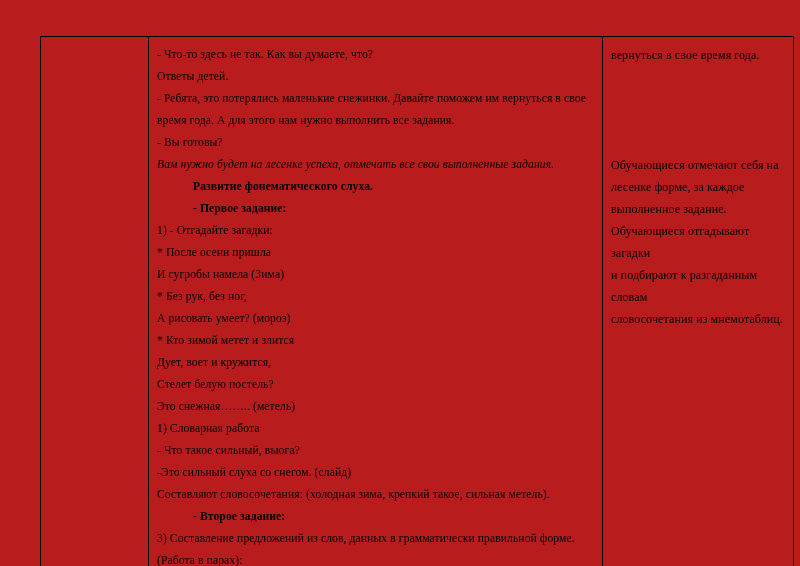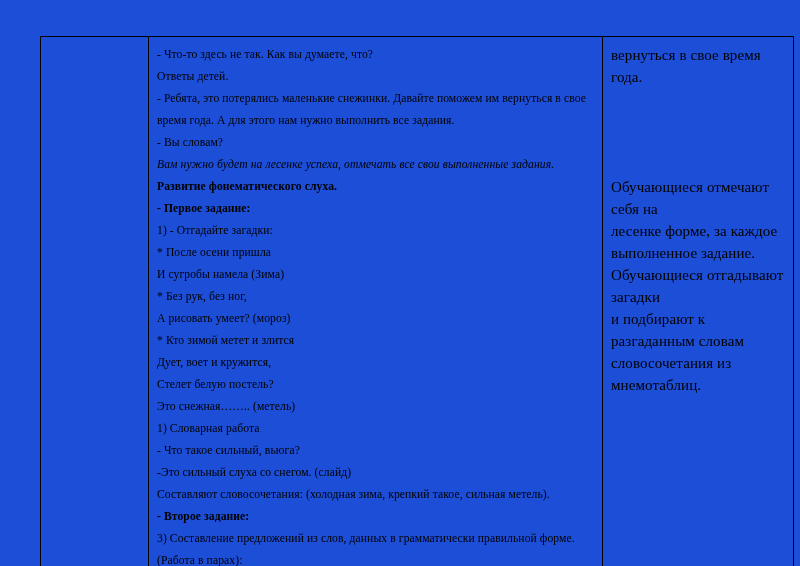--- a/index.html
+++ b/index.html
@@ -11,21 +11,21 @@
     width: 800px;
     height: 566px;
     font-family: "Liberation Serif", "DejaVu Serif", serif;
     color: #000000;
     overflow: hidden;
   }
   .page {
     position: relative;
     width: 800px;
     height: 566px;
-    background: #1d4ed8;
+    background: #b91c1c;
   }
   table.lesson-table {
     position: absolute;
     left: 40px;
     top: 36px;
     width: 750px;
     border-collapse: collapse;
     table-layout: fixed;
   }
   table.lesson-table td {
@@ -48,24 +48,24 @@
 
   
   .ln {
     font-size: 11.5px;
     line-height: 22px;
     white-space: nowrap;
     letter-spacing: 0.1px;
   }
   .col-main .ln { font-size: 11.6px; }
   .col-right .ln {
-    font-size: 15px;
+    font-size: 12px;
     white-space: normal;
   }
-  .ln.bold   { font-weight: bold; }
+  .ln.bold   { font-weight: bold; margin-left: 36px; }
   .ln.italic { font-style: italic; }
 
   
   .spacer { height: 22px; }
 </style>
 </head>
 <body>
 
 <div class="page">
 
@@ -78,21 +78,21 @@
           <div class="ln"></div>
         </div>
       </td>
 
       <td class="col-main">
         <div class="cell-inner">
           <div class="ln">- Что-то здесь не так. Как вы думаете, что?</div>
           <div class="ln">Ответы детей.</div>
           <div class="ln">- Ребята, это потерялись маленькие снежинки. Давайте поможем им вернуться в свое</div>
           <div class="ln">время года. А для этого нам нужно выполнить все задания.</div>
-          <div class="ln">- Вы словам?</div>
+          <div class="ln">- Вы готовы?</div>
           <div class="ln italic">Вам нужно будет на лесенке успеха, отмечать все свои выполненные задания.</div>
           <div class="ln bold">Развитие фонематического слуха.</div>
           <div class="ln bold">- Первое задание:</div>
           <div class="ln">1) - Отгадайте загадки:</div>
           <div class="ln">* После осени пришла</div>
           <div class="ln">И сугробы намела (Зима)</div>
           <div class="ln">* Без рук, без ног,</div>
           <div class="ln">А рисовать умеет? (мороз)</div>
           <div class="ln">* Кто зимой метет и злится</div>
           <div class="ln">Дует, воет и кружится,</div>

